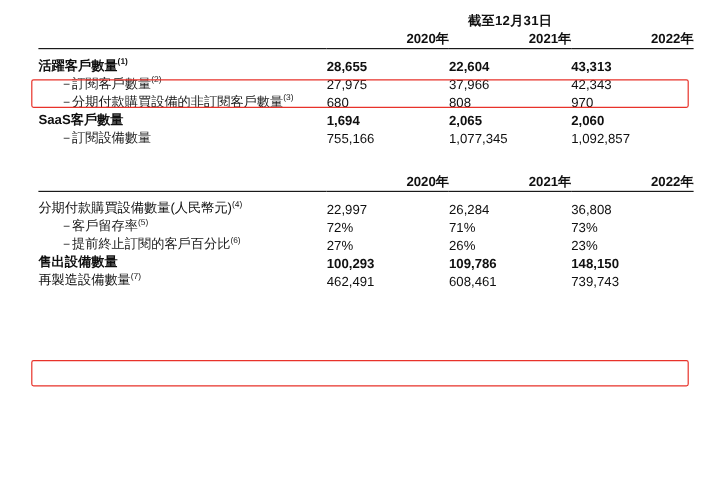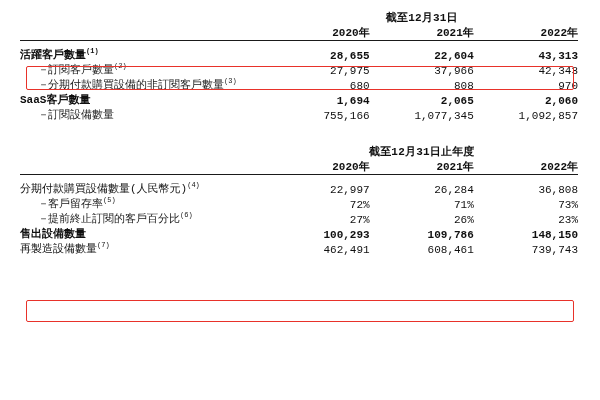--- a/index.html
+++ b/index.html
@@ -12,22 +12,21 @@
     background: #ffffff;
     font-family: "Liberation Sans", sans-serif;
     color: #101010;
     overflow: hidden;
   }
   .page {
     position: relative;
     width: 600px;
     height: 340px;
     box-sizing: border-box;
-    padding: 10px 22px 0 20px;
-    font-family: Liberation Mono, monospace;
+    padding: 10px 22px 0 32px;
   }
   table.fin {
     width: 100%;
     border-collapse: collapse;
     table-layout: fixed;
   }
   table.fin td, table.fin th {
     padding: 0;
     vertical-align: bottom;
   }
@@ -67,21 +66,21 @@
 
   .lbl {
     font-size: 11px;
     padding: 3px 0 3px 0;
     white-space: nowrap;
   }
   .lbl.bold { font-weight: bold; }
   .lbl.indent { padding-left: 18px; color: #1a1a1a; }
   .num {
     font-size: 11px;
-    text-align: right;
+    text-align: left;
     padding: 3px 4px 3px 0;
     white-space: nowrap;
   }
   .num.bold { font-weight: bold; }
   .sup {
     font-size: 7px;
     vertical-align: super;
   }
   .dash {
     display: inline-block;
@@ -174,24 +173,20 @@
         <col class="col-num">
         <col class="col-num">
         <col class="col-num">
     </colgroup>
     <tbody>
       <tr class="gap-row">
           <td colspan="4"></td>
         </tr>
       <tr>
         <td></td>
-        <td class="hdr-span" colspan="3">截至12月31日止年度</td>
-      </tr>
-      <tr>
-        <td></td>
         <td class="hdr-year">2020年</td>
         <td class="hdr-year">2021年</td>
         <td class="hdr-year">2022年</td>
       </tr>
       <tr class="rule-top">
           <td colspan="4"></td>
         </tr>
       <tr class="spacer-row">
           <td colspan="4"></td>
         </tr>

